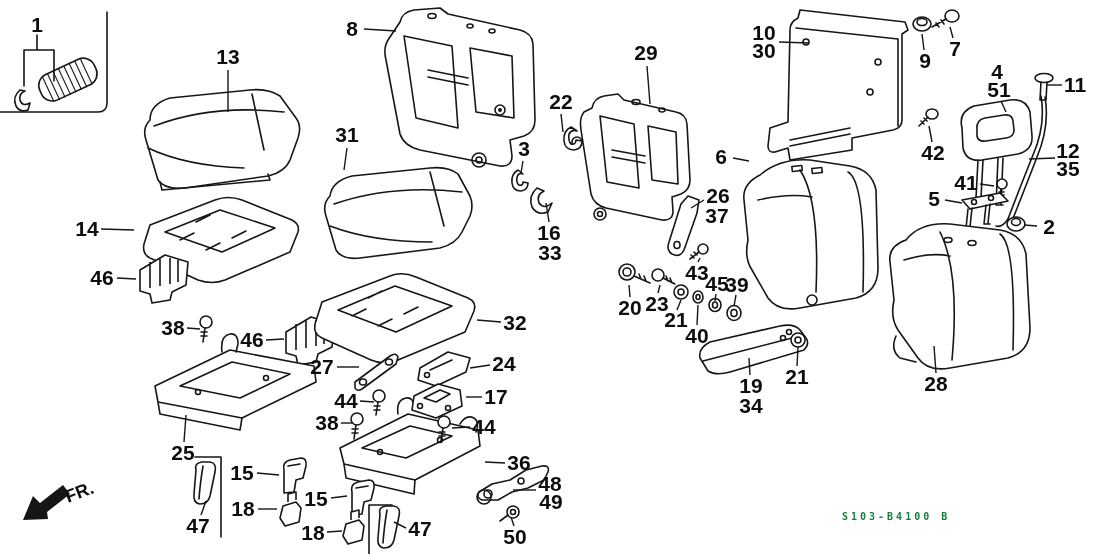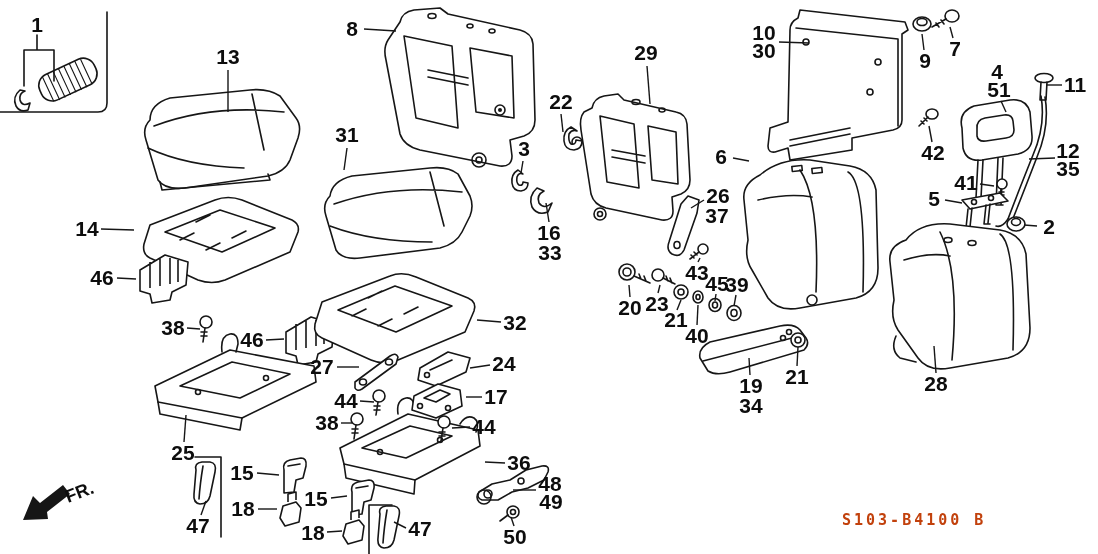--- a/index.html
+++ b/index.html
@@ -7,21 +7,21 @@
          font-family:"Liberation Sans",sans-serif;}
   svg{position:absolute;left:0;top:0;}
   .art{fill:none;stroke:#161616;stroke-width:1.6;stroke-linejoin:round;stroke-linecap:round;}
   .artf{fill:#ffffff;stroke:#161616;stroke-width:1.6;stroke-linejoin:round;}
   .thin{fill:none;stroke:#161616;stroke-width:1.1;}
   .dark{fill:#161616;stroke:none;}
   #callouts text{font-family:"Liberation Sans",sans-serif;font-weight:700;font-size:21px;fill:#0d0d0d;}
   #callouts line{stroke:#161616;stroke-width:1.4;}
   .fr-text{font-family:"Liberation Sans",sans-serif;font-weight:700;font-size:18px;fill:#0d0d0d;}
   .diagram-code{position:absolute;left:842px;top:511px;font-family:"DejaVu Sans Mono",monospace;
-                font-size:15px;font-weight:700;letter-spacing:3px;color:#c2410c;}
+                font-size:10px;font-weight:700;letter-spacing:3px;color:#15803d;}
 </style>
 </head>
 <body>
 
 <div class="stage">
 <svg width="1098" height="554" viewBox="0 0 1098 554">
 
   <path class="art" d="M107,12 L107,103 Q107,112 98,112 L0,112"></path>
   <path class="art" d="M37,35 V50 M24,50 H54 M24,50 V86 M54,50 V81"></path>
   <g transform="rotate(-25 67 80)">

